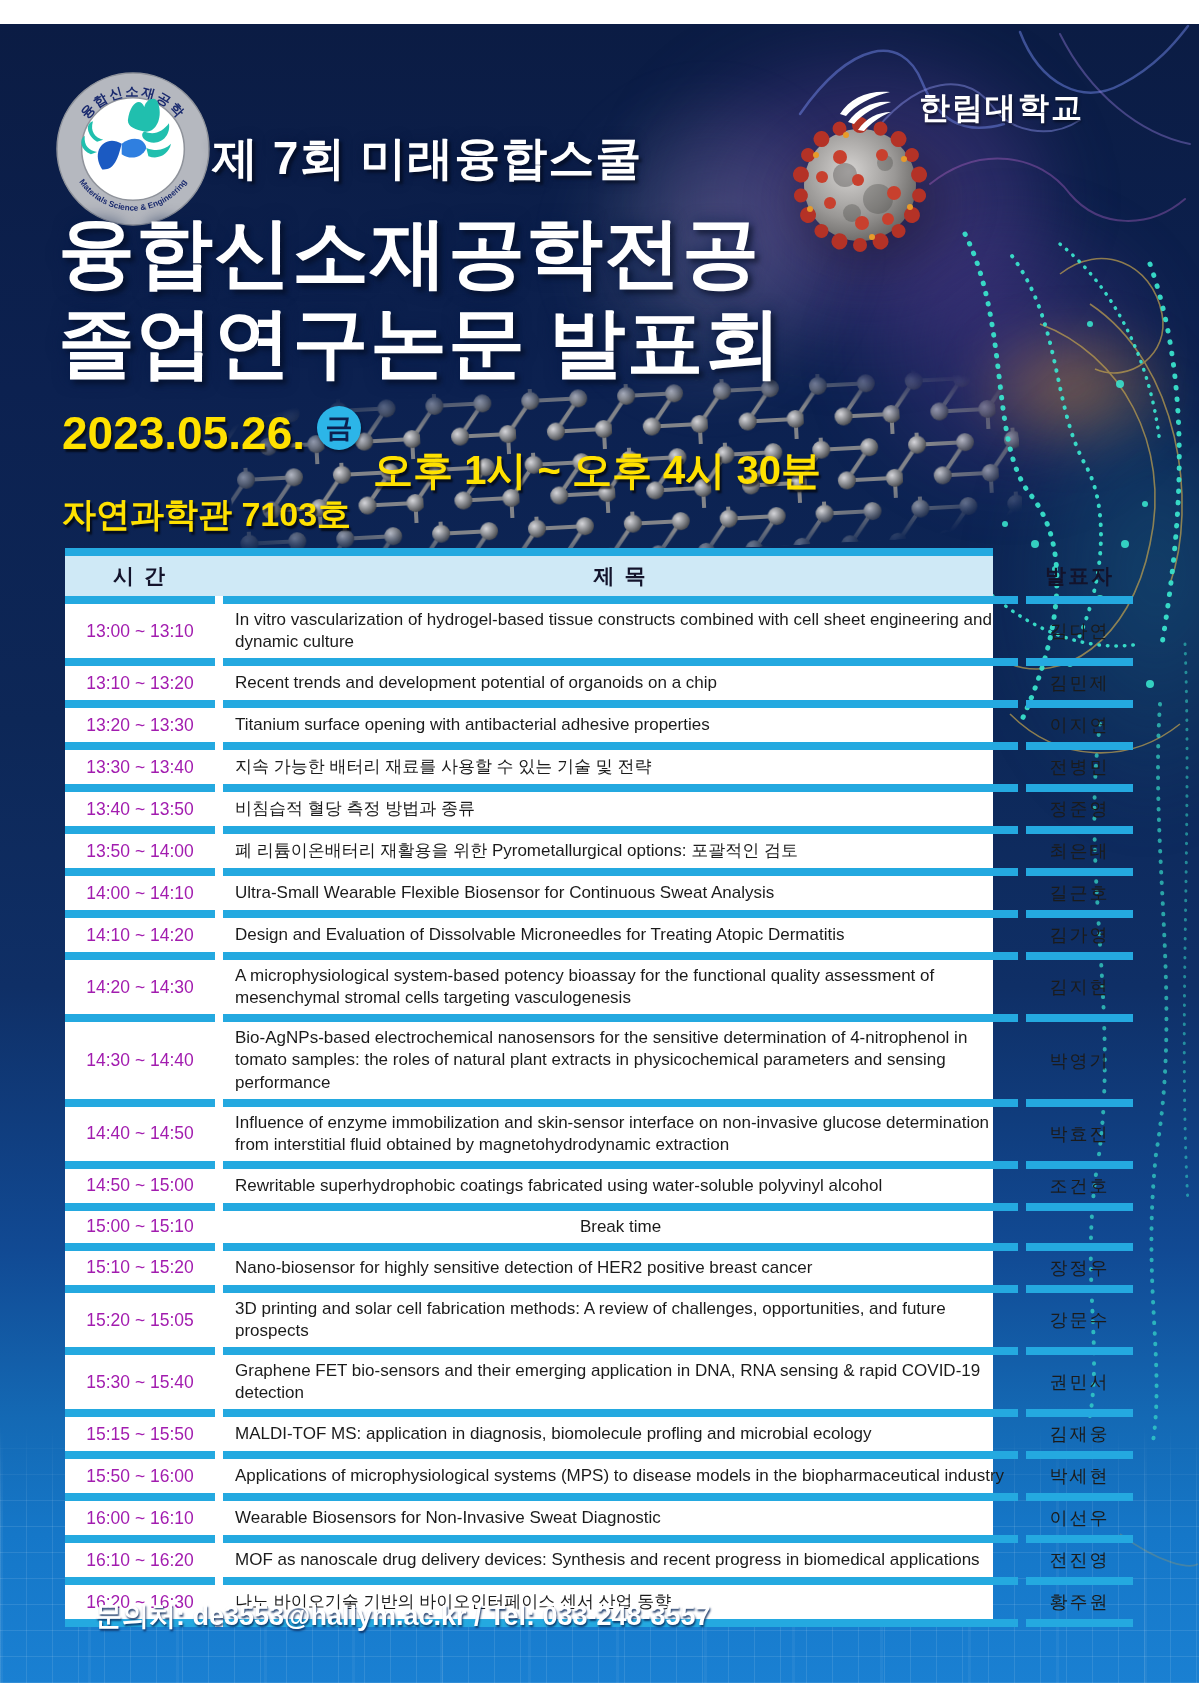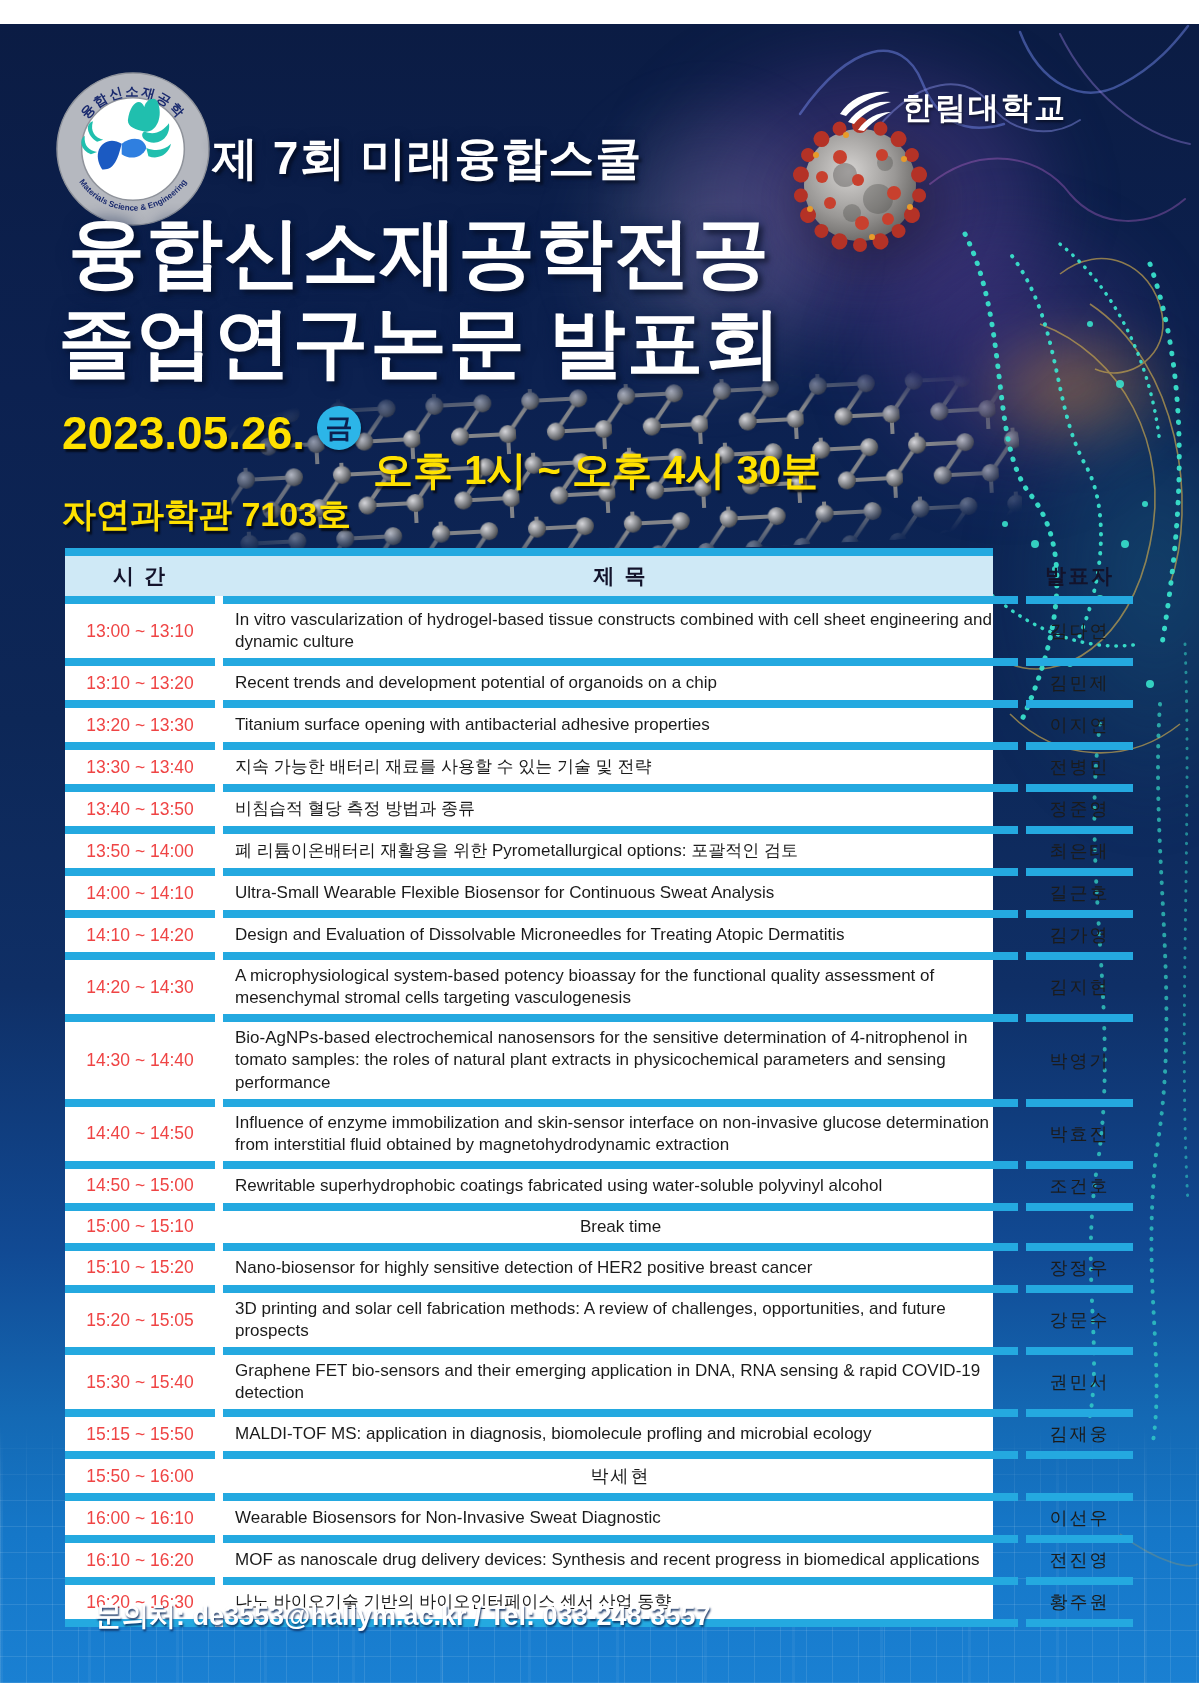--- a/index.html
+++ b/index.html
@@ -28,31 +28,31 @@
     -webkit-mask-image:radial-gradient(ellipse at 50% 50%,#000 55%,transparent 88%);
     mask-image:radial-gradient(ellipse at 50% 50%,#000 55%,transparent 88%);}
   
   .overlay{position:absolute;left:0;top:0;width:1199px;height:1659px;pointer-events:none;}
   
   .emblem{position:absolute;left:56px;top:48px;width:154px;height:154px;}
   .series-title{position:absolute;left:212px;top:104px;font-size:46px;font-weight:800;color:#fff;
     text-shadow:0 0 12px rgba(5,20,60,.9),3px 3px 3px rgba(0,0,0,.5);letter-spacing:1px;}
   .main-title{position:absolute;left:58px;font-size:77px;font-weight:800;color:#fff;line-height:1;
     text-shadow:0 0 16px rgba(5,25,70,.85),4px 4px 5px rgba(0,0,0,.45);letter-spacing:1px;white-space:nowrap;}
-  .main-title.l1{top:190px;margin-left:10px;}
+  .main-title.l1{top:190px;}
   .main-title.l2{top:280px;}
   .date-row{position:absolute;left:62px;top:382px;display:flex;align-items:flex-start;gap:12px;white-space:nowrap;}
   .date-text{font-size:46px;font-weight:800;color:#ffe100;text-shadow:2px 3px 2px rgba(0,0,0,.65);}
   .day-badge{width:44px;height:44px;border-radius:50%;background:#2cb5e8;color:#0c2150;
     font-size:27px;font-weight:800;display:flex;align-items:center;justify-content:center;
     box-shadow:1px 2px 3px rgba(0,0,0,.4);}
   .time-text{font-size:40px;font-weight:800;color:#ffe100;text-shadow:2px 3px 2px rgba(0,0,0,.65);margin-top:37px;}
   .venue{position:absolute;left:62px;top:468px;font-size:34px;font-weight:800;color:#ffe100;
     text-shadow:2px 3px 2px rgba(0,0,0,.7);}
-  .univ{position:absolute;left:838px;top:60px;display:flex;align-items:center;gap:10px;}
+  .univ{position:absolute;left:838px;top:60px;display:flex;align-items:center;gap:27px;}
   .univ-name{font-size:31px;font-weight:800;color:#fff;letter-spacing:2px;
     text-shadow:1px 2px 3px rgba(0,0,0,.5);}
   
   .grid-band{position:absolute;left:0;top:1400px;width:1199px;height:259px;pointer-events:none;
     background-image:
       repeating-linear-gradient(0deg,rgba(255,255,255,.10) 0 1px,transparent 1px 26px),
       repeating-linear-gradient(90deg,rgba(255,255,255,.10) 0 1px,transparent 1px 26px),
       repeating-linear-gradient(90deg,rgba(255,255,255,.05) 0 3px,transparent 3px 88px);
     -webkit-mask-image:linear-gradient(180deg,transparent,#000 35%);
     mask-image:linear-gradient(180deg,transparent,#000 35%);}
@@ -62,21 +62,21 @@
   .ptable{position:absolute;left:65px;top:524px;width:928px;background:#fff;}
   .topbar{height:8px;background:#24a9e0;}
   .thead{display:grid;grid-template-columns:150px 795px 107px;column-gap:8px;
     background:#cfe9f6;height:40px;}
   .thead div{display:flex;align-items:center;justify-content:center;font-size:21px;
     font-weight:800;color:#13132b;letter-spacing:2px;}
   .sep{display:grid;grid-template-columns:150px 795px 107px;column-gap:8px;height:8px;}
   .sep i{background:#24a9e0;display:block;}
   .trow{display:grid;grid-template-columns:150px 795px 107px;column-gap:8px;}
   .cell-time{display:flex;align-items:center;justify-content:center;font-size:17.5px;
-    color:#ef4444;padding:5px 2px;}
+    color:#a21caf;padding:5px 2px;}
   .cell-title{display:flex;align-items:center;justify-content:flex-start;font-size:17px;
     line-height:1.3;color:#1b1b1b;padding:5px 12px;}
   .cell-title.center{justify-content:center;text-align:center;}
   .cell-presenter{display:flex;align-items:center;justify-content:center;font-size:18px;
     color:#1b1b1b;letter-spacing:2px;padding:5px 2px;}
 </style>
 </head>
 <body>
 
 <div class="page">
@@ -459,20 +459,21 @@
     <div class="cell-presenter">김재웅</div>
   </div>
   <div class="sep">
             <i></i>
             <i></i>
             <i></i>
           </div>
 
   <div class="trow">
     <div class="cell-time">15:50 ~ 16:00</div>
+    <div class="cell-title">Applications of microphysiological systems (MPS) to disease models in the biopharmaceutical industry</div>
     <div class="cell-presenter">박세현</div>
   </div>
   <div class="sep">
             <i></i>
             <i></i>
             <i></i>
           </div>
 
   <div class="trow">
     <div class="cell-time">16:00 ~ 16:10</div>

